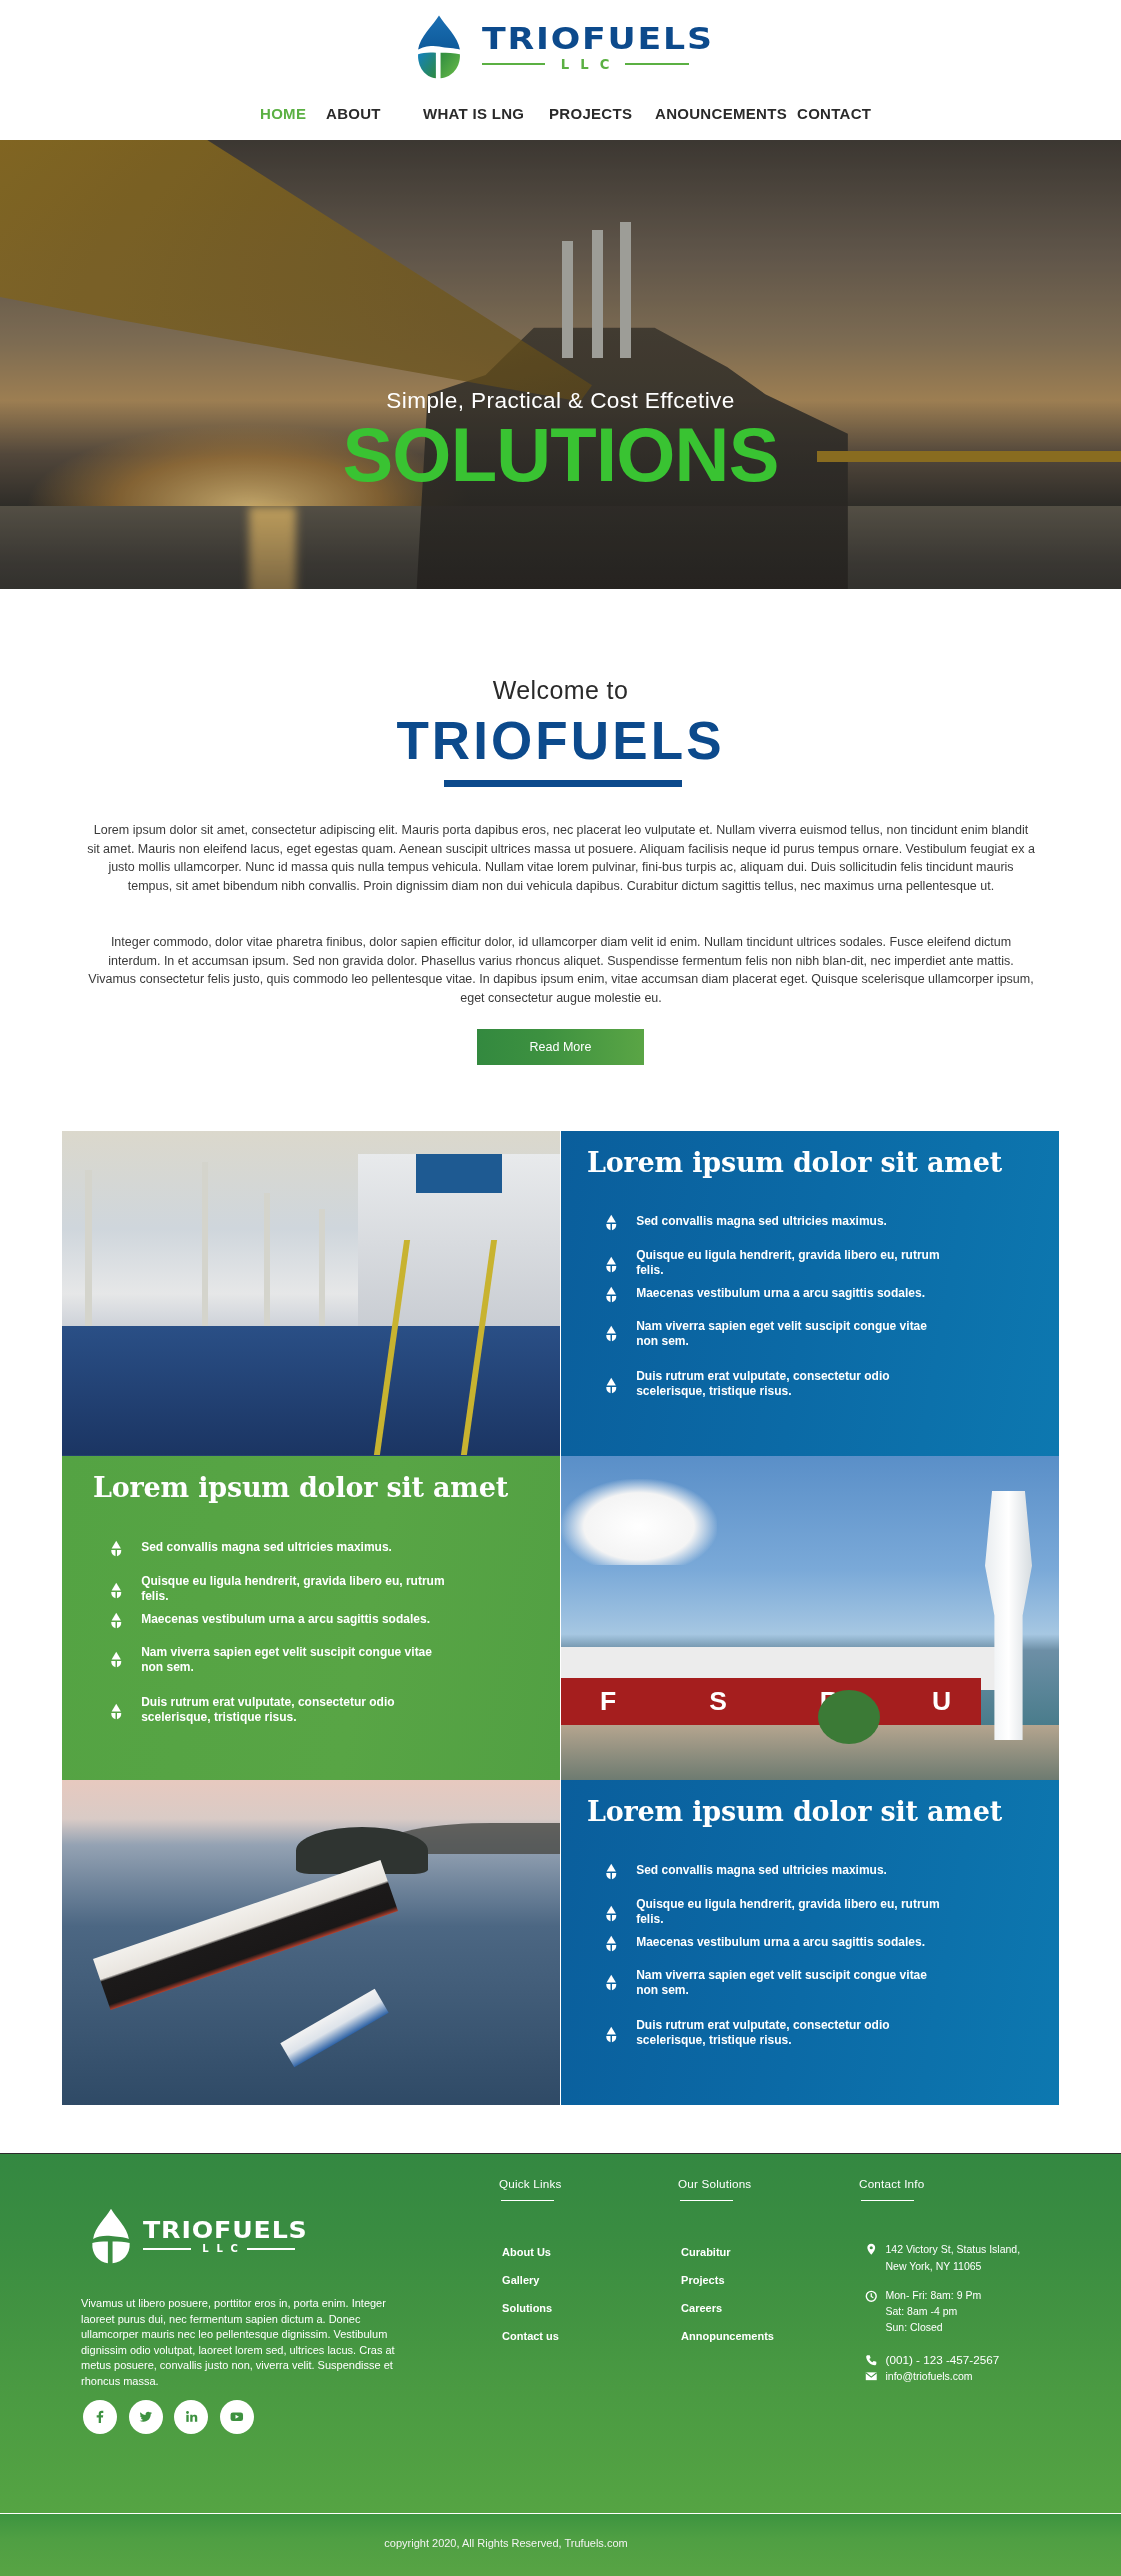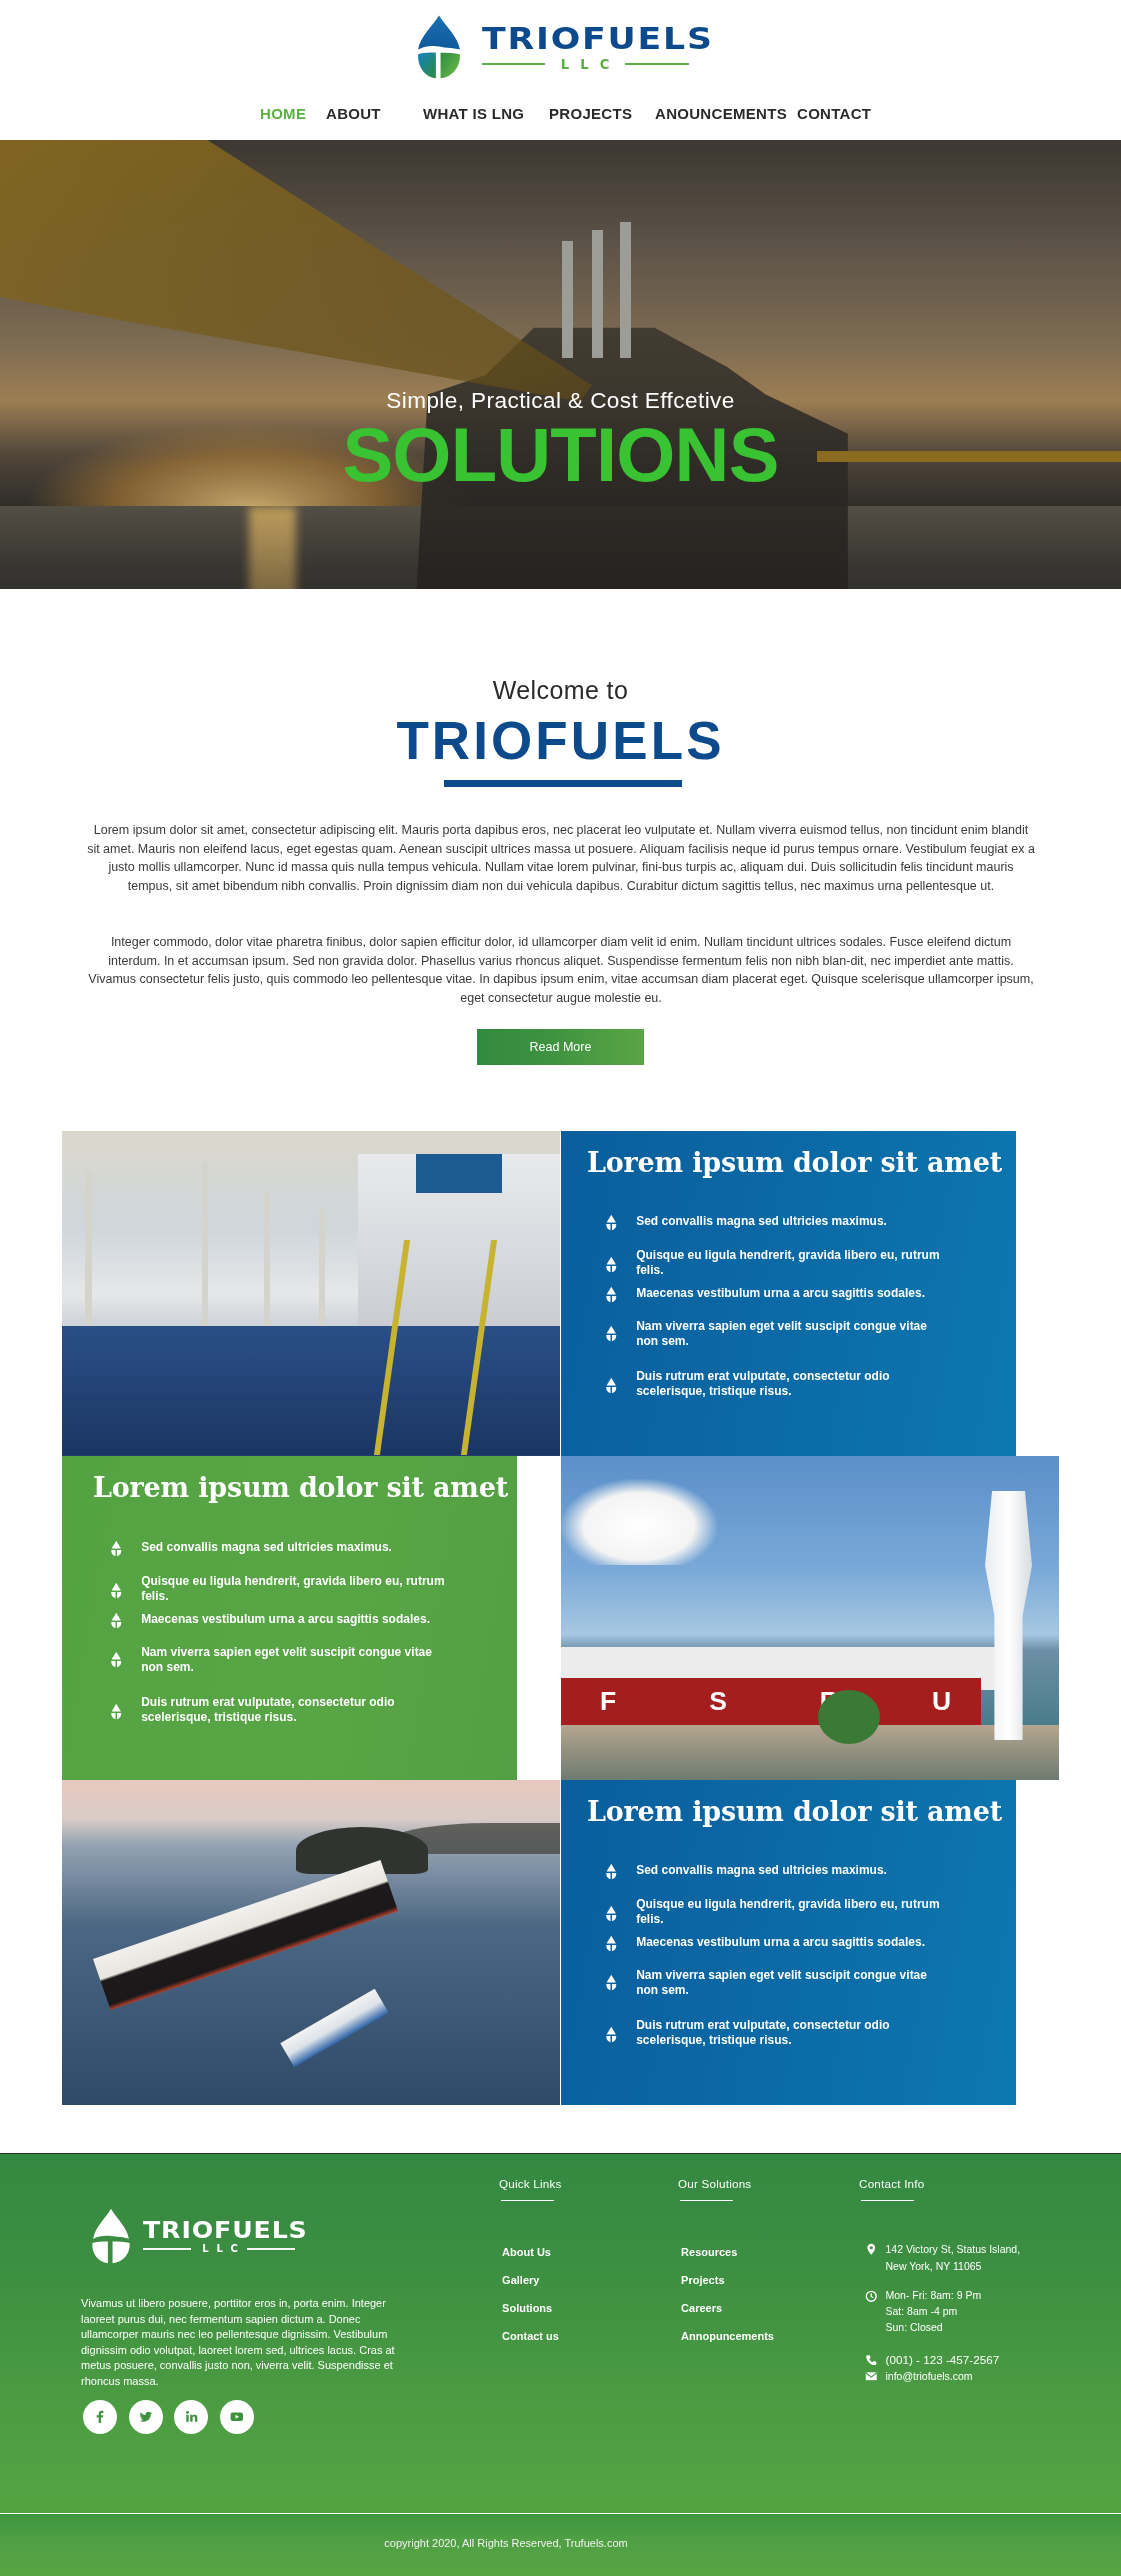--- a/index.html
+++ b/index.html
@@ -39,21 +39,21 @@
   
   .welcome-to { position: absolute; left: 0; top: 676px; width: 1121px; text-align: center; font-family: "Liberation Sans", sans-serif; font-size: 25px; color: #2a2a2a; letter-spacing: 0.4px; }
   .welcome-brand { position: absolute; left: 0; top: 710px; width: 1121px; text-align: center; font-family: "Liberation Sans", sans-serif; font-weight: 700; font-size: 53px; color: #0c4a8c; letter-spacing: 3.1px; line-height: 62px; }
   .welcome-underline { position: absolute; left: 444px; top: 780px; width: 238px; height: 7px; background: #0c4a8c; }
   .intro { position: absolute; left: 87px; width: 948px; text-align: center; font-family: "Liberation Sans", sans-serif; font-size: 12.5px; color: #3a3a3a; line-height: 18.7px; }
   .intro.p1 { top: 821px; }
   .intro.p2 { top: 933px; }
   .read-more { position: absolute; left: 477px; top: 1029px; width: 167px; height: 36px; background: linear-gradient(90deg, #33893f 0%, #3d9140 40%, #5aa545 100%); color: #fff; font-family: "Liberation Sans", sans-serif; font-size: 12.5px; text-align: center; line-height: 36px; cursor: pointer; }
 
   
-  .feature { position: absolute; width: 455px; overflow: hidden; }
+  .feature { position: absolute; width: 498px; overflow: hidden; }
   .panel-blue { background: linear-gradient(100deg, #0a5e9c 0%, #0b6aa6 50%, #0d78b0 100%); }
   .panel-green { background: linear-gradient(100deg, #54a343 0%, #58a545 60%, #52a043 100%); }
   .panel-title { position: absolute; font-family: "DejaVu Serif", serif; font-weight: 700; font-size: 27px; color: #fff; white-space: nowrap; letter-spacing: -0.2px; }
   .bullets { position: absolute; list-style: none; width: 358px; }
   .bullet { display: flex; align-items: center; margin-bottom: 0; position: absolute; left: 0; width: 358px; font-weight: bold; }
   .bullet-icon { width: 12.5px; height: 17px; flex: none; margin-top: 2.3px; }
   .bullet-text { margin-left: 18.7px; font-family: "Liberation Sans", sans-serif; font-size: 12px; color: #fff; line-height: 15px; }
 
   
   .photo { position: absolute; overflow: hidden; }
@@ -382,21 +382,21 @@
     <div class="fcol-rule"></div>
     <a class="flink" style="top:69px;">About Us</a>
     <a class="flink" style="top:97px;">Gallery</a>
     <a class="flink" style="top:125px;">Solutions</a>
     <a class="flink" style="top:153px;">Contact us</a>
   </div>
 
   <div class="fcol" style="left:678px;">
     <div class="fcol-title">Our Solutions</div>
     <div class="fcol-rule"></div>
-    <a class="flink" style="top:69px;">Resources</a>
+    <a class="flink" style="top:69px;">Curabitur</a>
     <a class="flink" style="top:97px;">Projects</a>
     <a class="flink" style="top:125px;">Careers</a>
     <a class="flink" style="top:153px;">Annopuncements</a>
   </div>
 
   <div class="fcol" style="left:859px;width:234px;height:202px;">
     <div class="fcol-title">Contact Info</div>
     <div class="fcol-rule"></div>
     <div class="contact-row" style="top:64px;">
       <svg viewBox="0 0 16 16">

